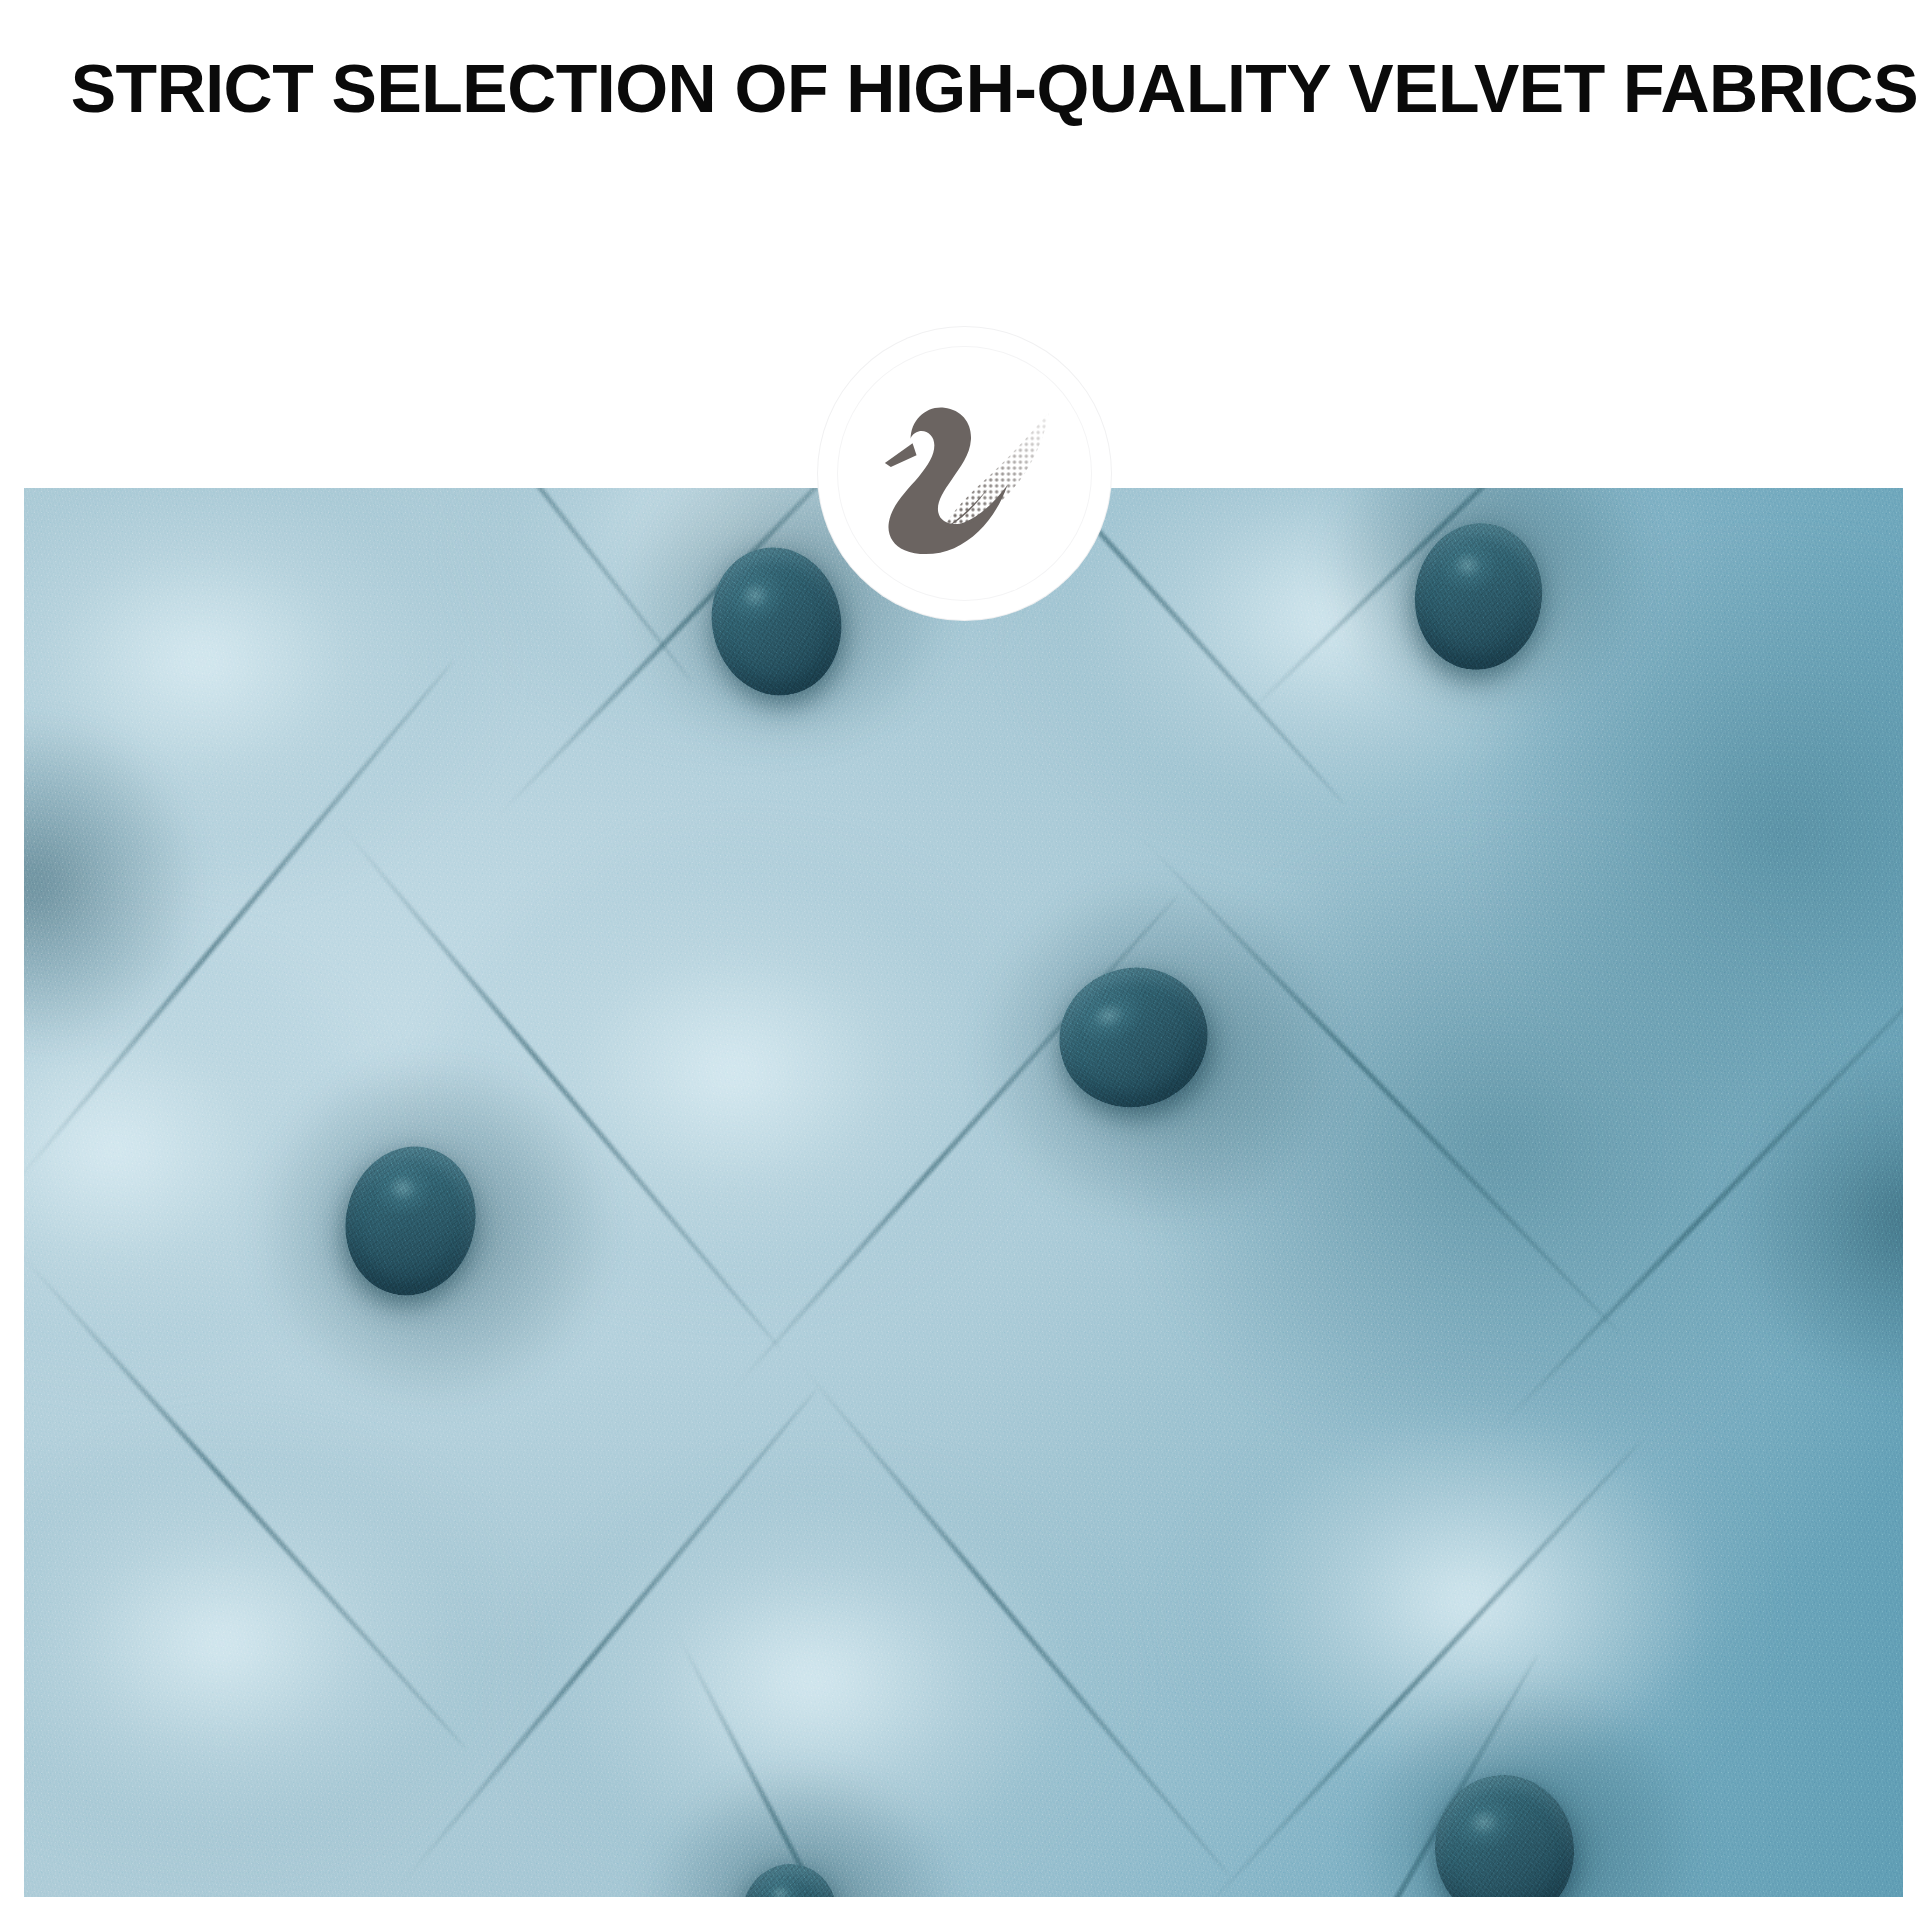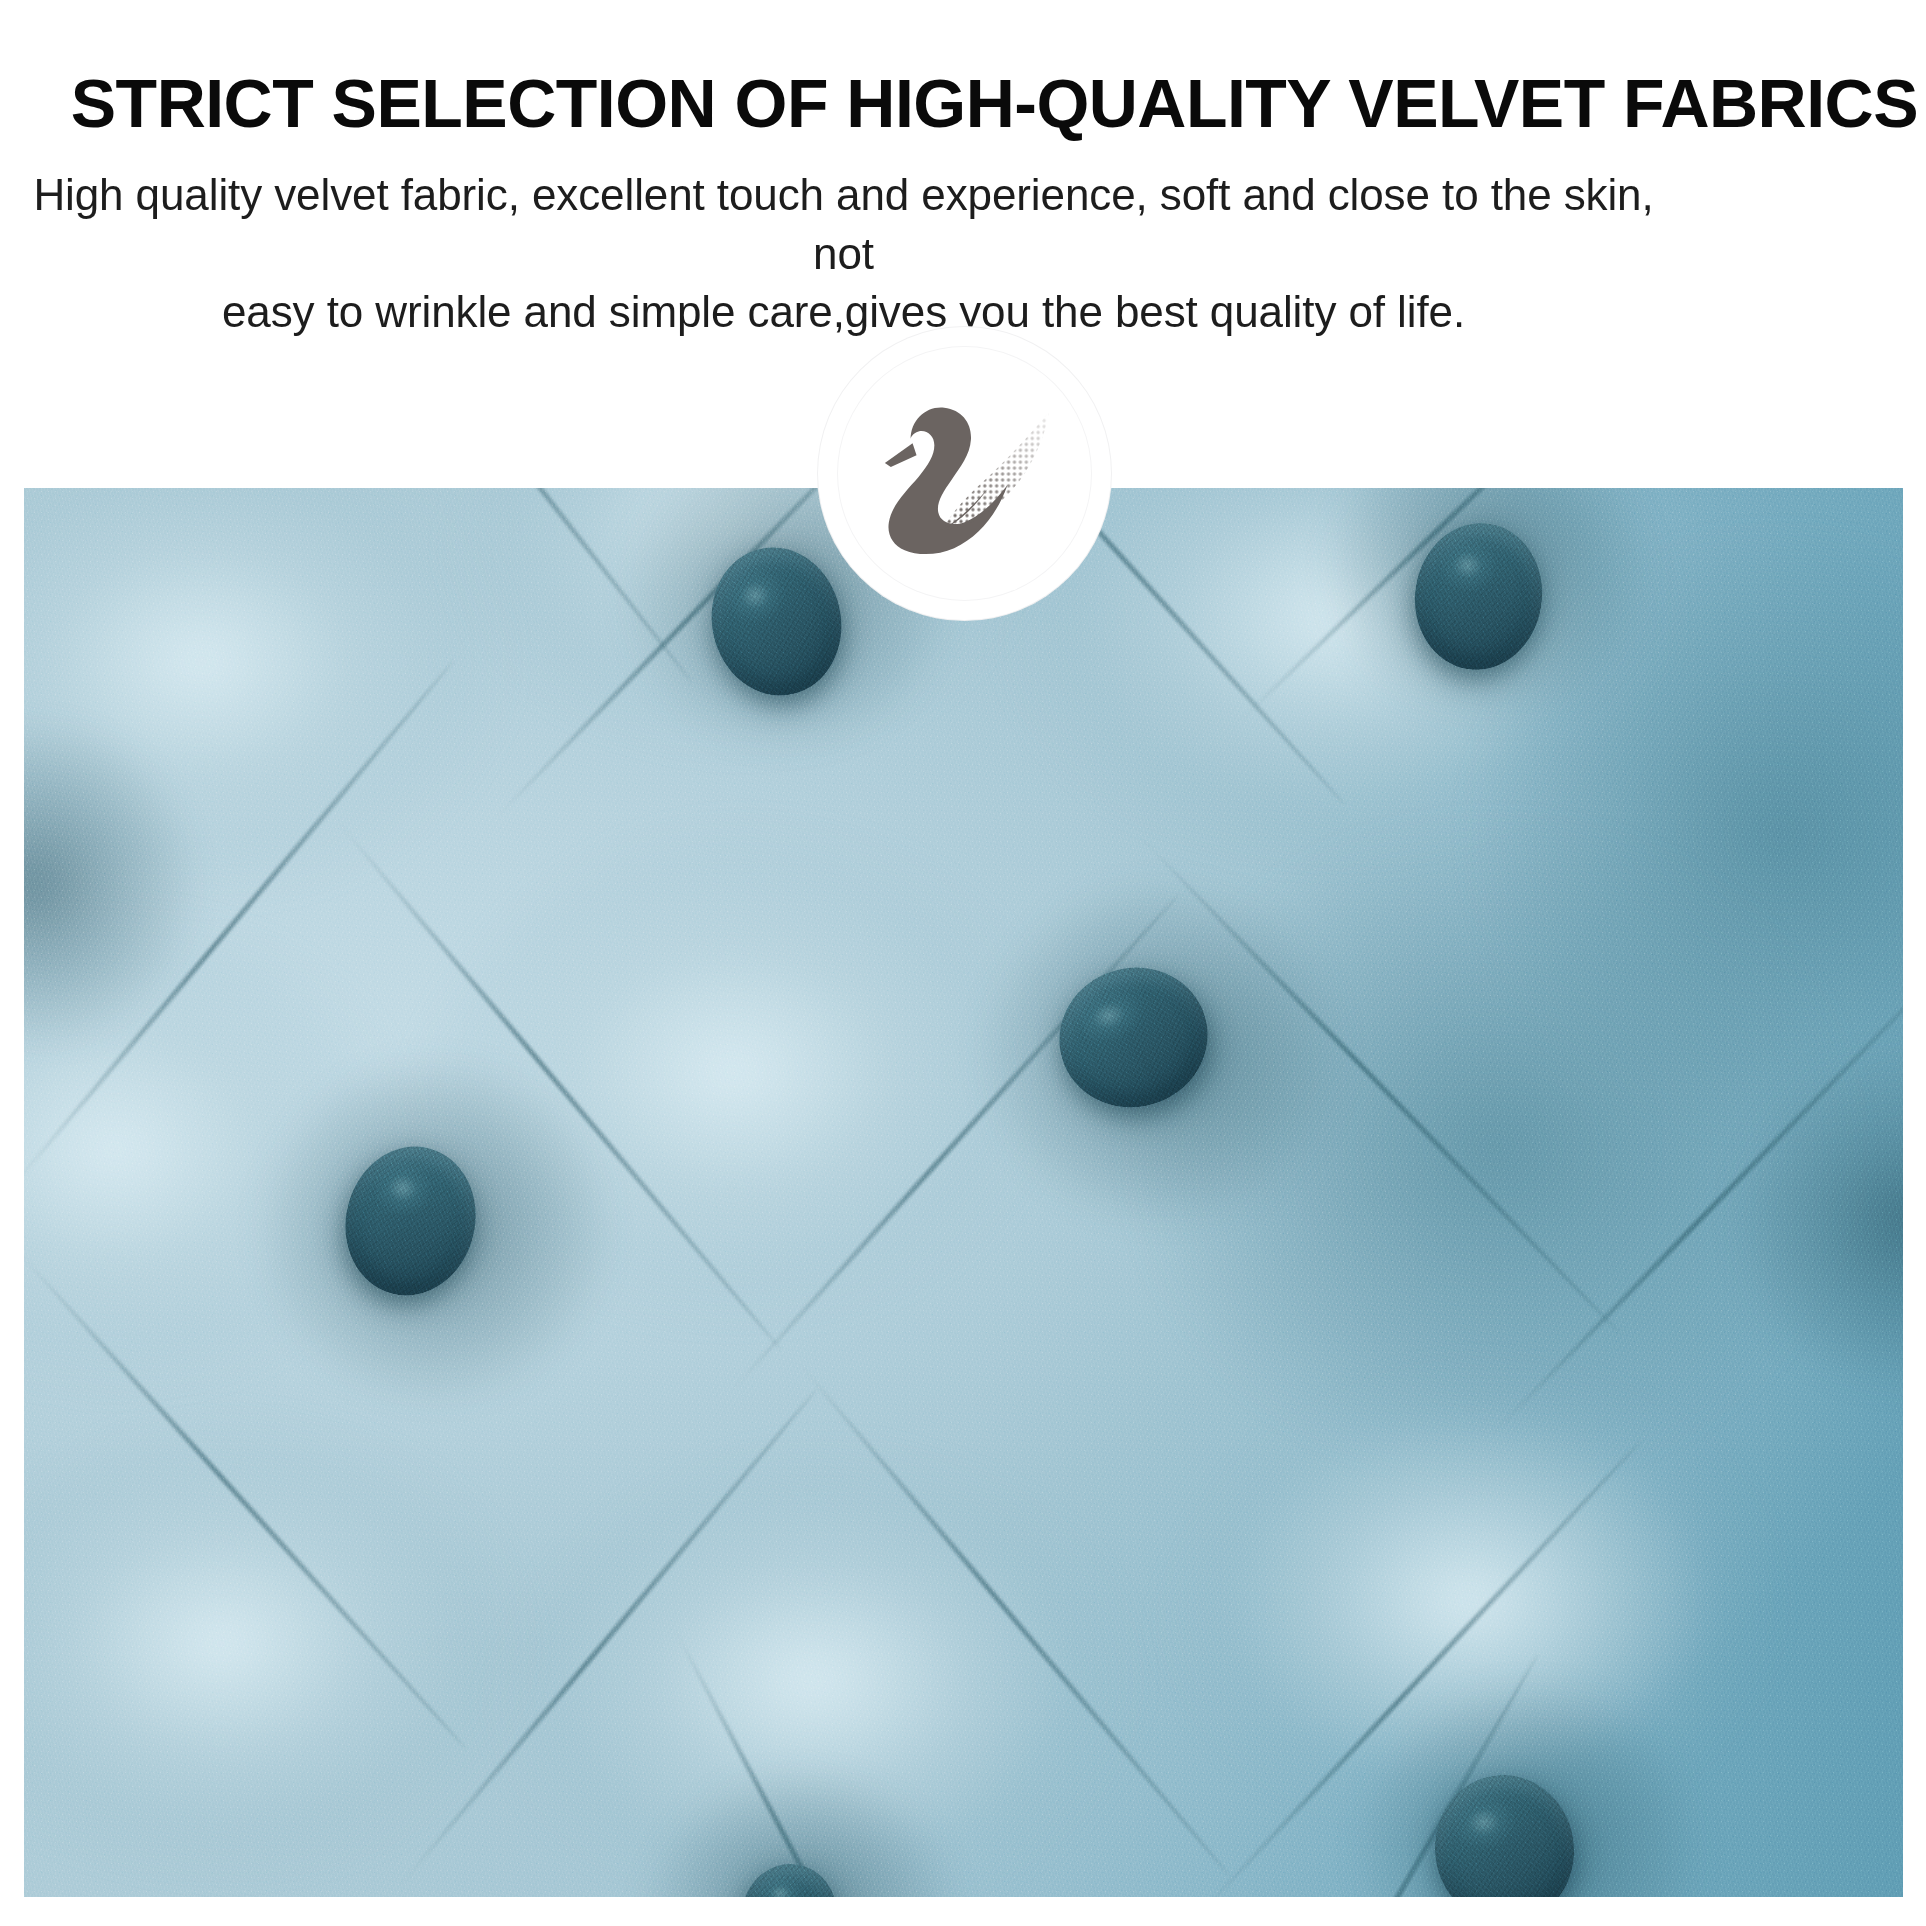--- a/index.html
+++ b/index.html
@@ -22,23 +22,22 @@
     background: #ffffff;
     overflow: hidden;
   }
 
   
   .header-block {
     position: absolute;
     left: 0;
     top: 0;
     width: 1687px;
-    text-align: center;
+    text-align: left;
     z-index: 5;
-    margin-top: 15px;
   }
   .headline {
     margin: 0;
     padding: 54px 59px 0 59px;
     font-size: 69px;
     line-height: 1.0;
     font-weight: 700;
     letter-spacing: -0.5px;
     color: #0a0a0a;
     transform: scaleX(0.985);
@@ -201,24 +200,20 @@
     height: 184px;
   }
 </style>
 </head>
 <body>
 
 <div id="page">
 
   <div class="header-block">
     <h1 class="headline">STRICT SELECTION OF HIGH-QUALITY VELVET FABRICS</h1>
-    <p class="subhead">
-      <span class="ln">High quality velvet fabric, excellent touch and experience, soft and close to the skin, not</span>
-      <span class="ln">easy to wrinkle and simple care,gives you the best quality of life.</span>
-    </p>
   </div>
 
   <div class="photo-frame">
     <div class="photo-canvas"></div>
 
     <div class="pad" style="left:-139px; top:-69px; width:752px; height:673px;"></div>
     <div class="pad" style="left:416px;  top:-188px; width:713px; height:634px;"></div>
     <div class="pad" style="left:970px;  top:-119px; width:812px; height:693px;"></div>
     <div class="pad dark" style="left:1416px; top:40px;  width:653px; height:634px;"></div>
     <div class="pad" style="left:-218px; top:416px; width:733px; height:683px;"></div>

